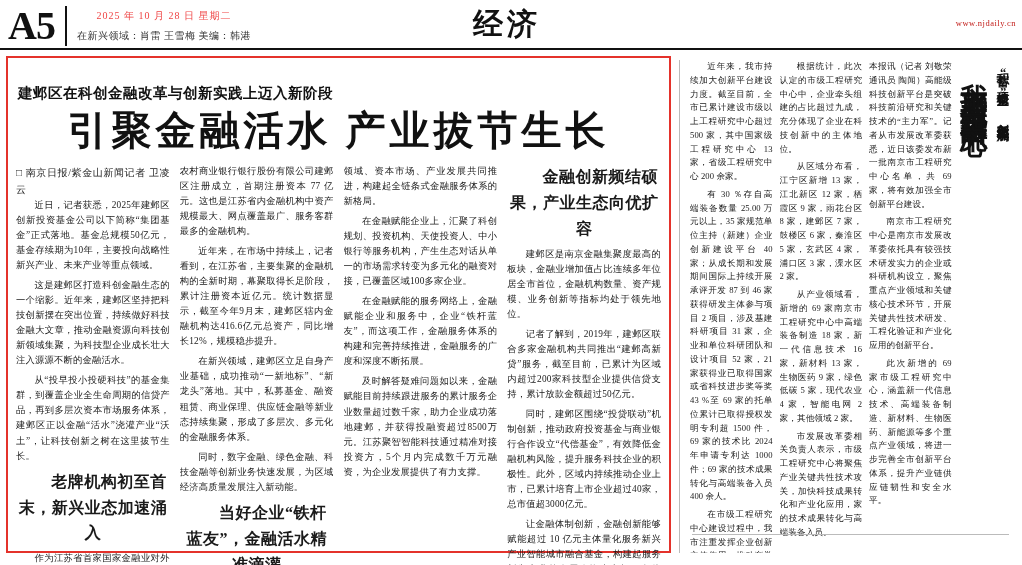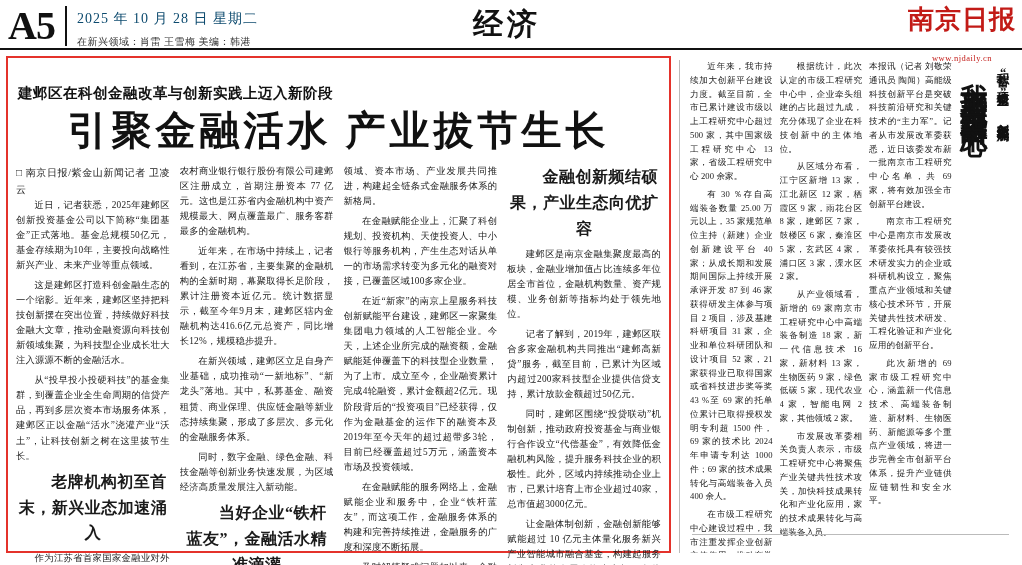--- a/index.html
+++ b/index.html
@@ -29,21 +29,21 @@
     padding:6px 10px 0 8px;
     letter-spacing:-1px;
   }
   .masthead-divider {
     width:2px; background:#111; height:40px; margin-top:6px;
   }
   .masthead-meta {
     padding:8px 0 0 10px;
     line-height:1.5;
   }
-  .masthead-date { font-size:14px; color:#0c4a6e; letter-spacing:1px; }
+  .masthead-date { font-size:10px; color:#ef4444; letter-spacing:1px;text-align:center; }
   .masthead-credits { font-size:10px; color:#333; margin-top:5px; letter-spacing:0.5px; }
   .section-title {
     position:absolute;
     left:0; right:8px; top:4px;
     text-align:center;
     font-size:30px;
     font-weight:bold;
     letter-spacing:4px;
     pointer-events:none;
   }
@@ -188,21 +188,20 @@
 
 <div class="masthead">
   <div class="page-no">A5</div>
   <div class="masthead-divider"></div>
   <div class="masthead-meta">
     <div class="masthead-date">2025 年 10 月 28 日  星期二</div>
     <div class="masthead-credits">在新兴领域：肖雷   王雪梅    美编：韩港</div>
   </div>
   <div class="section-title">经济</div>
   <div class="nameplate">
-    <div class="nameplate-title">南京日报</div>
     <div class="nameplate-url">www.njdaily.cn</div>
   </div>
 </div>
 
 <div class="sheet">
 
   <div class="left-wrap">
     <div class="kicker">建邺区在科创金融改革与创新实践上迈入新阶段</div>
     <div class="headline">引聚金融活水  产业拔节生长</div>
 
@@ -223,21 +222,20 @@
         <p>近年来，在市场中持续上，记者看到，在江苏省，主要集聚的金融机构的全新时期，幕聚取得长足阶段，累计注册资本近亿元。统计数据显示，截至今年9月末，建邺区辖内金融机构达416.6亿元总资产，同比增长12%，规模稳步提升。</p>
         <p>在新兴领域，建邺区立足自身产业基础，成功推动“一新地标”、“新龙头”落地。其中，私募基金、融资租赁、商业保理、供应链金融等新业态持续集聚，形成了多层次、多元化的金融服务体系。</p>
         <p>同时，数字金融、绿色金融、科技金融等创新业务快速发展，为区域经济高质量发展注入新动能。</p>
         <p class="sub">当好企业“铁杆蓝友”，金融活水精准滴灌</p>
         <p>10 月 16 日，2025 建邺产业投资生态交流会上，数十家上市公司、科创企业与投资机构负责人，围绕产业方向与投资机会深入交流。会上，建邺区金融智联生态联盟正式成立，推动科技创新</p>
       </div>
 
       <div class="col">
         <p style="text-indent:0">领域、资本市场、产业发展共同推进，构建起全链条式金融服务体系的新格局。</p>
         <p>在金融赋能企业上，汇聚了科创规划、投资机构、天使投资人、中小银行等服务机构，产生生态对话从单一的市场需求转变为多元化的融资对接，已覆盖区域100多家企业。</p>
-        <p>在近“新家”的南京上星服务科技创新赋能平台建设，建邺区一家聚集集团电力领域的人工智能企业。今天，上述企业所完成的融资额，金融赋能延伸覆盖下的科技型企业数量，为了上市。成立至今，企业融资累计完成4轮融资，累计金额超2亿元。现阶段背后的“投资项目”已经获得，仅作为金融基金的运作下的融资本及2019年至今天年的超过超带多3轮，目前已经覆盖超过5万元，涵盖资本市场及投资领域。</p>
         <p>在金融赋能的服务网络上，金融赋能企业和服务中，企业“铁杆蓝友”，而这项工作，金融服务体系的构建和完善持续推进，金融服务的广度和深度不断拓展。</p>
         <p>及时解答疑难问题如以来，金融赋能目前持续跟进服务的累计服务企业数量超过数千家，助力企业成功落地建邺，并获得投融资超过8500万元。江苏聚智智能科技通过精准对接投资方，5个月内完成数千万元融资，为企业发展提供了有力支撑。</p>
 
       </div>
 
       <div class="col">
         <p class="sub">金融创新频结硕果，产业生态向优扩容</p>
         <p>建邺区是南京金融集聚度最高的板块，金融业增加值占比连续多年位居全市首位，金融机构数量、资产规模、业务创新等指标均处于领先地位。</p>
         <p>记者了解到，2019年，建邺区联合多家金融机构共同推出“建邺高新贷”服务，截至目前，已累计为区域内超过200家科技型企业提供信贷支持，累计放款金额超过50亿元。</p>
         <p>同时，建邺区围绕“投贷联动”机制创新，推动政府投资基金与商业银行合作设立“代偿基金”，有效降低金融机构风险，提升服务科技企业的积极性。此外，区域内持续推动企业上市，已累计培育上市企业超过40家，总市值超3000亿元。</p>

